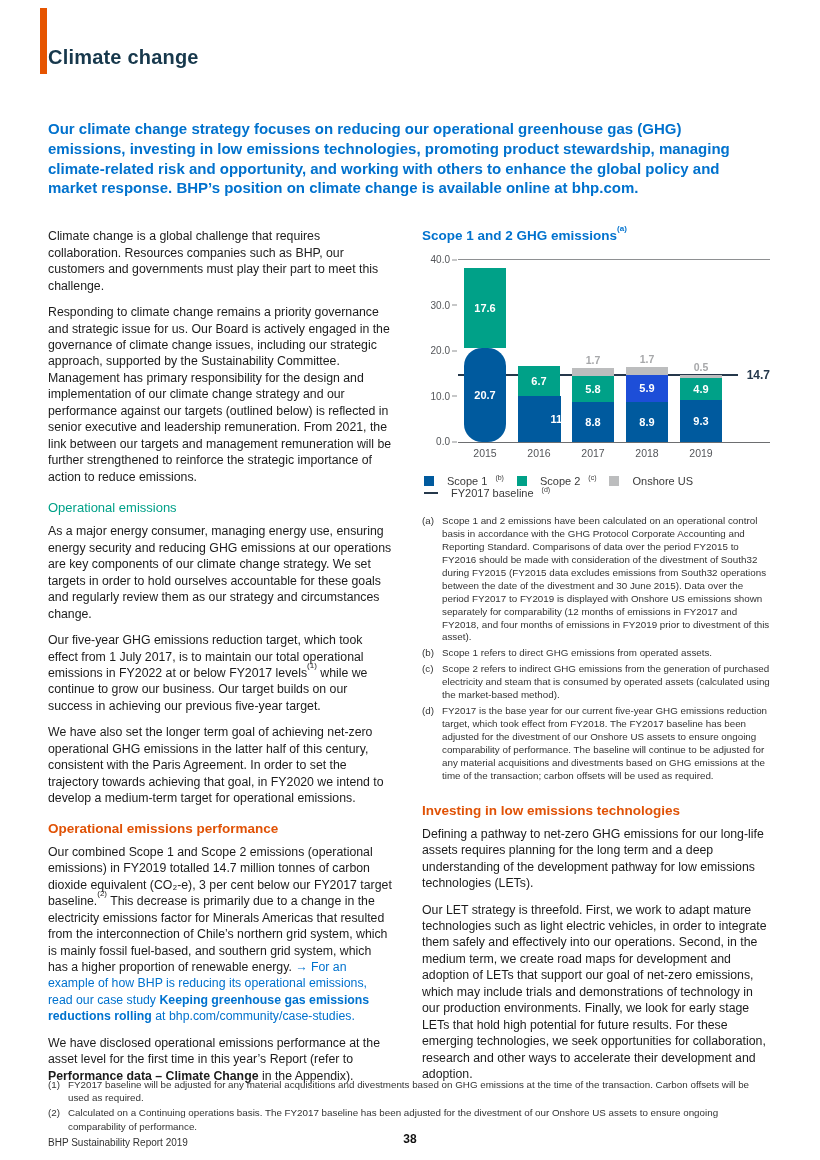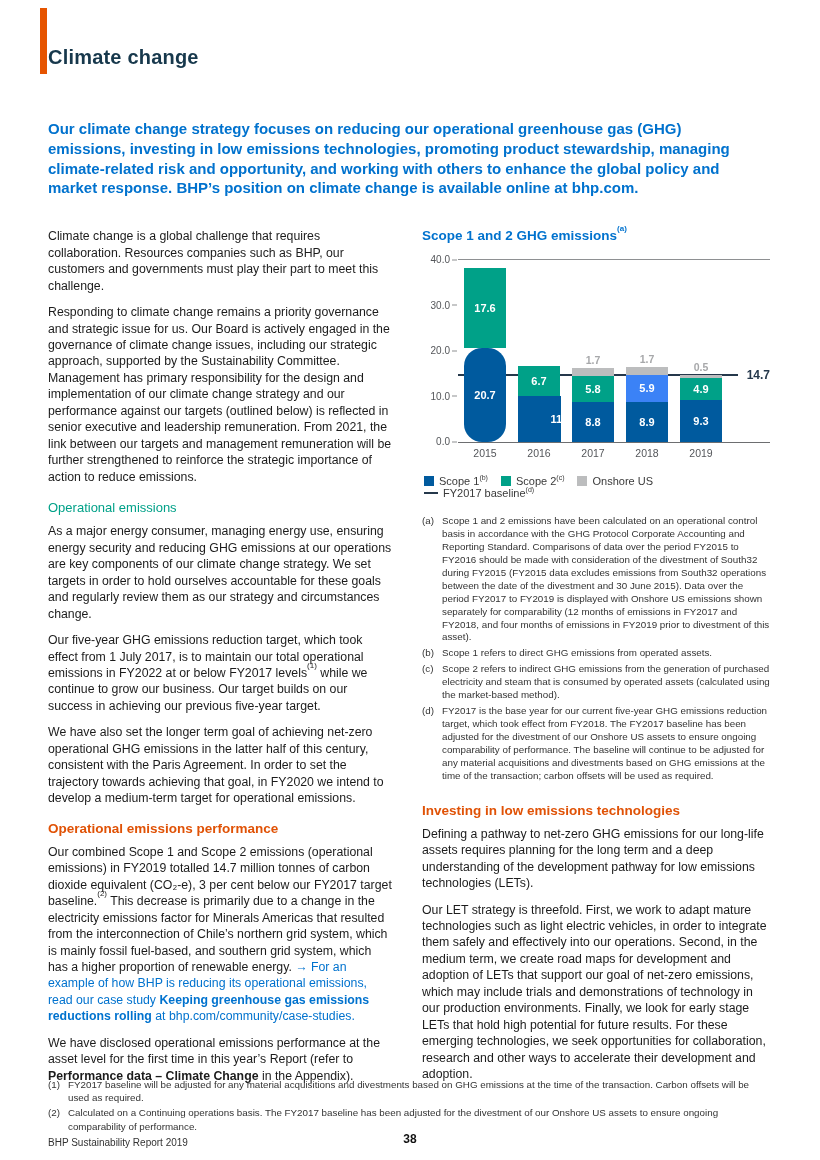--- a/index.html
+++ b/index.html
@@ -42,21 +42,21 @@
     display: flex; flex-direction: column; justify-content: flex-end; align-items: center;
   }
   .bar { width: 42px; display: flex; flex-direction: column-reverse; }
   .seg { display: flex; align-items: center; justify-content: center; color: #ffffff; font-size: 11px; font-weight: bold; }
   .above-label { font-size: 10.5px; color: #A7A8AA; font-weight: bold; margin-bottom: 2px; }
   .baseline-line { position: absolute; left: 0; right: 32px; height: 2px; z-index: 0; }
   .baseline-label { position: absolute; right: 0; font-size: 12px; font-weight: bold; }
   .x-axis { display: flex; margin-left: 36px; margin-top: 4px; }
   .xlabel { width: 54px; text-align: center; font-size: 10.5px; color: #54565A; }
   .legend { margin: 16px 0 0 2px; font-size: 11px; color: #3A3A3A; display: flex; align-items: center; flex-wrap: wrap; }
-  .legend-item { display: inline-flex; align-items: center; margin-right: 13px; white-space: nowrap; }
+  .legend-item { display: inline-flex; align-items: center; margin-right: 13px; white-space: nowrap; gap: 8px; }
   .legend-item sup { font-size: 7px; }
   .swatch { width: 10px; height: 10px; display: inline-block; margin-right: 5px; flex: none; }
   .line-swatch { width: 14px; height: 2px; display: inline-block; margin-right: 5px; flex: none; }
 
   
   .chart-notes { margin-top: 16px; }
   .note { display: flex; font-size: 9.8px; line-height: 1.32; color: #333333; margin-bottom: 3px; }
   .nmark { width: 20px; flex: none; }
   .ntext { flex: 1; }
 
@@ -124,21 +124,21 @@
                 <div class="bar">
                   <div class="seg" style="height: 40.04px; background: rgb(0, 90, 158);">8.8</div>
                   <div class="seg" style="height: 26.39px; background: rgb(0, 161, 136);">5.8</div>
                   <div class="seg" style="height: 7.735px; background: rgb(188, 189, 190);"></div>
                 </div>
               </div>
               <div class="bar-slot">
                 <div class="above-label">1.7</div>
                 <div class="bar">
                   <div class="seg" style="height: 40.495px; background: rgb(0, 90, 158);">8.9</div>
-                  <div class="seg" style="height: 26.845px; background: #3b82f6;">5.9</div>
+                  <div class="seg" style="height: 26.845px; background: #1d4ed8;">5.9</div>
                   <div class="seg" style="height: 7.735px; background: rgb(188, 189, 190);"></div>
                 </div>
               </div>
               <div class="bar-slot">
                 <div class="above-label">0.5</div>
                 <div class="bar">
                   <div class="seg" style="height: 42.315px; background: rgb(0, 90, 158);">9.3</div>
                   <div class="seg" style="height: 22.295px; background: rgb(0, 161, 136);">4.9</div>
                   <div class="seg" style="height: 2.5px; background: rgb(188, 189, 190);"></div>
                 </div>

